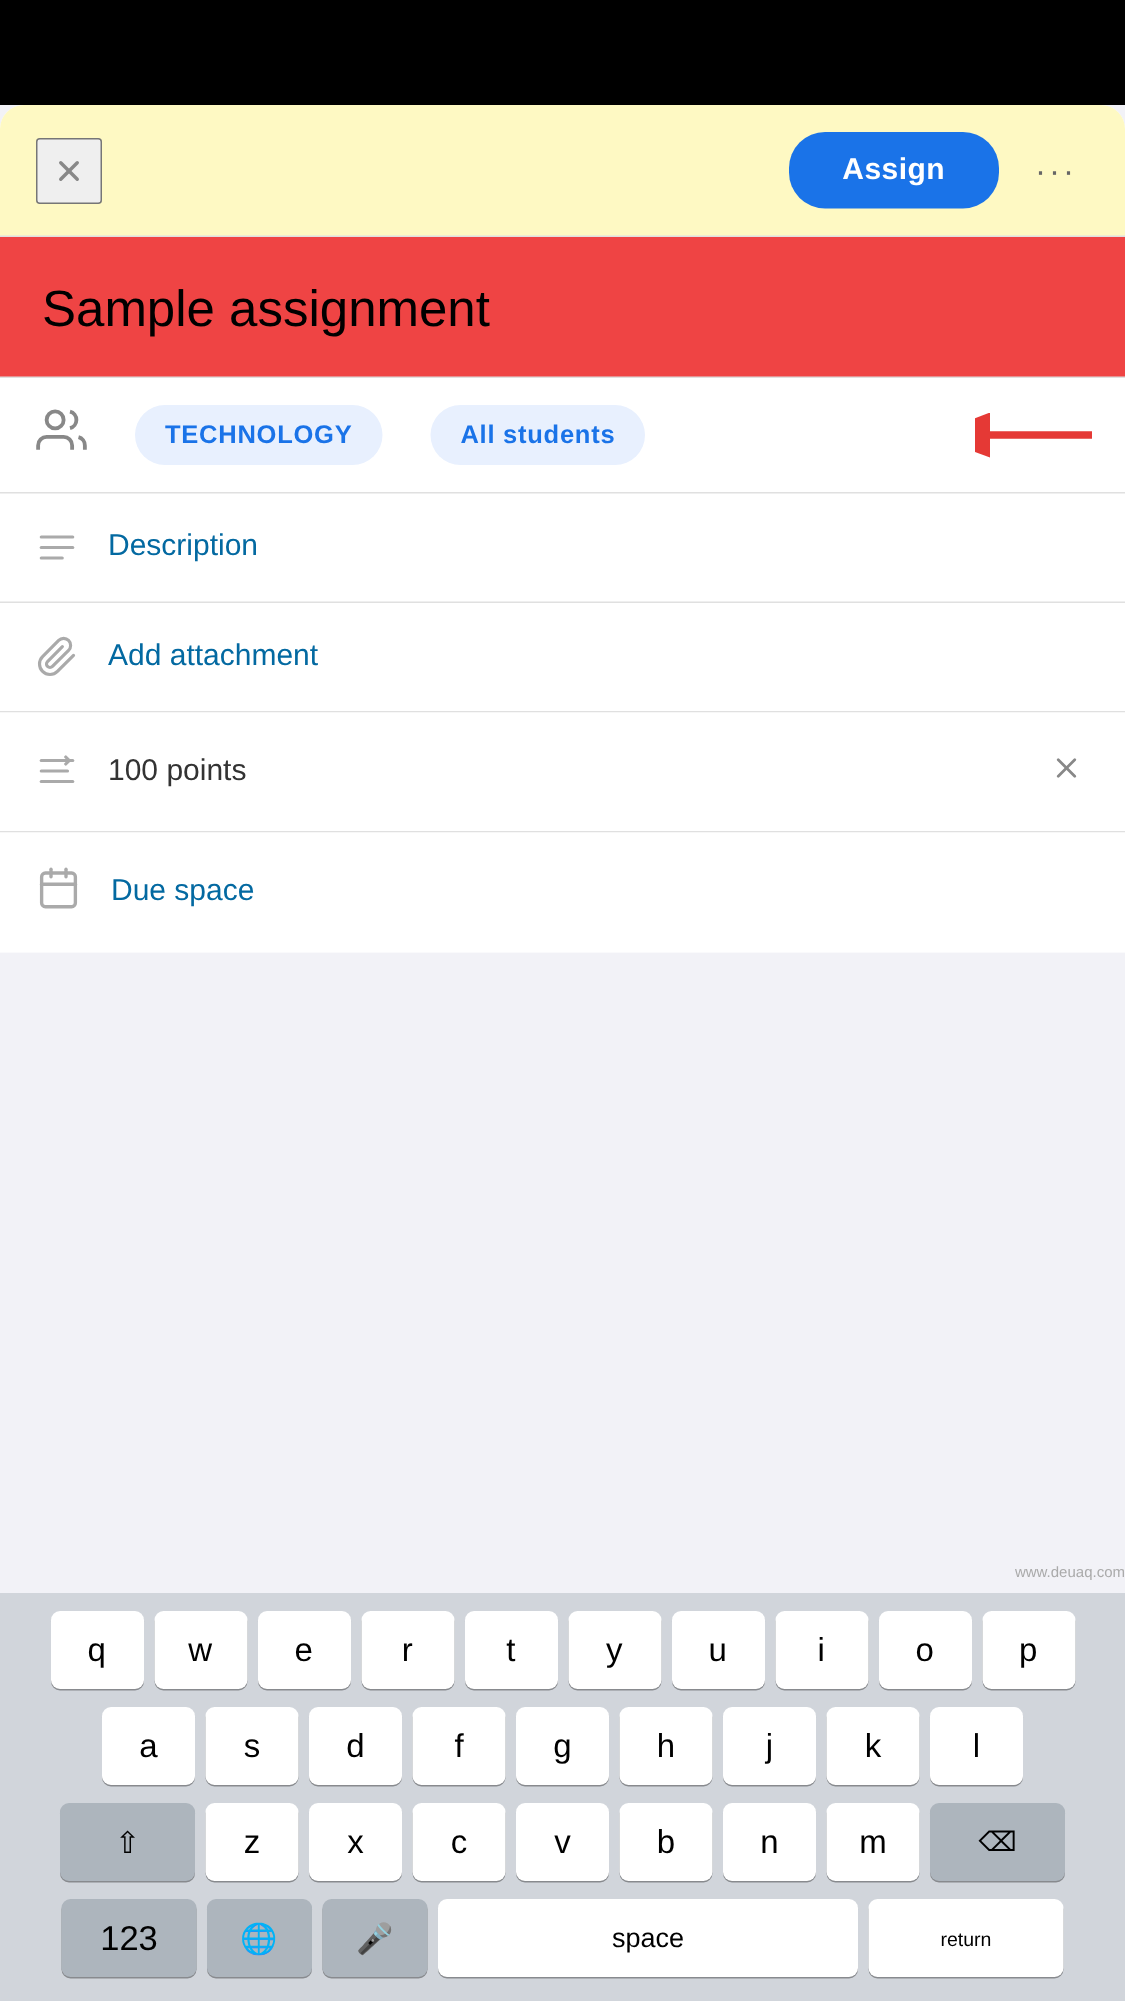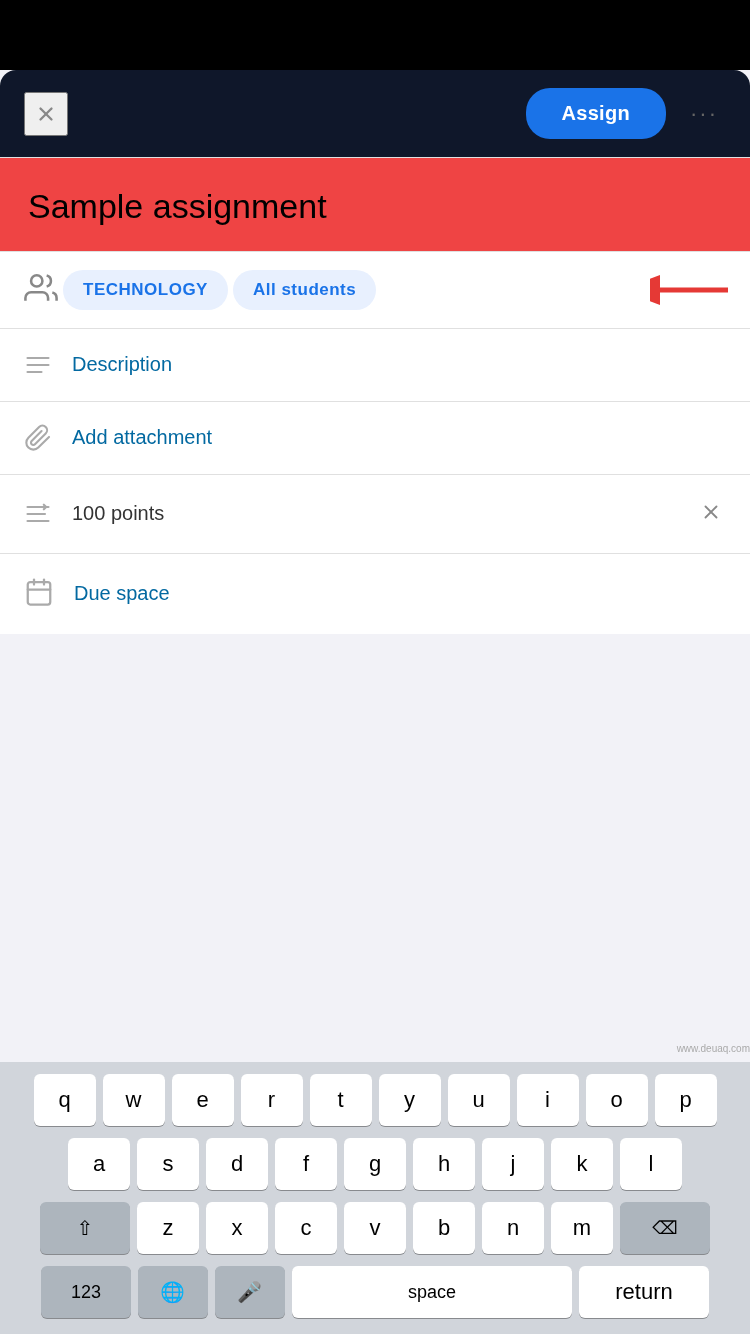--- a/index.html
+++ b/index.html
@@ -33,21 +33,21 @@
       overflow: hidden;
     }
 
     
     .toolbar {
       display: flex;
       align-items: center;
       justify-content: space-between;
       padding: 0 24px;
       height: 88px;
-      background: #0f172a;
+      background: #fef9c3;
       border-bottom: 1px solid #e0e0e0;
     }
 
     .toolbar-left {
       display: flex;
       align-items: center;
     }
 
     .close-btn {
       width: 44px;
@@ -107,21 +107,21 @@
       line-height: 1.2;
     }
 
     
     .class-row {
       display: flex;
       align-items: center;
       padding: 18px 24px;
       background: #fff;
       border-bottom: 1px solid #e0e0e0;
-      gap: 5px;
+      gap: 32px;
       position: relative;
     }
 
     .people-icon {
       color: #666;
       flex-shrink: 0;
     }
 
     .chip {
       background: #e8f0fe;
@@ -227,27 +227,27 @@
     }
 
     .key.wide {
       flex: 4;
       max-width: 260px;
     }
 
     .key.return {
       flex: 2;
       max-width: 130px;
-      font-size: 22px;
+      font-size: 13px;
     }
 
     .key.nums {
       flex: 1.5;
       max-width: 90px;
-      font-size: 18px;
+      font-size: 23px;
     }
 
     .watermark {
       position: absolute;
       bottom: 280px;
       right: 0;
       font-size: 10px;
       color: #aaa;
       z-index: 10;
     }

